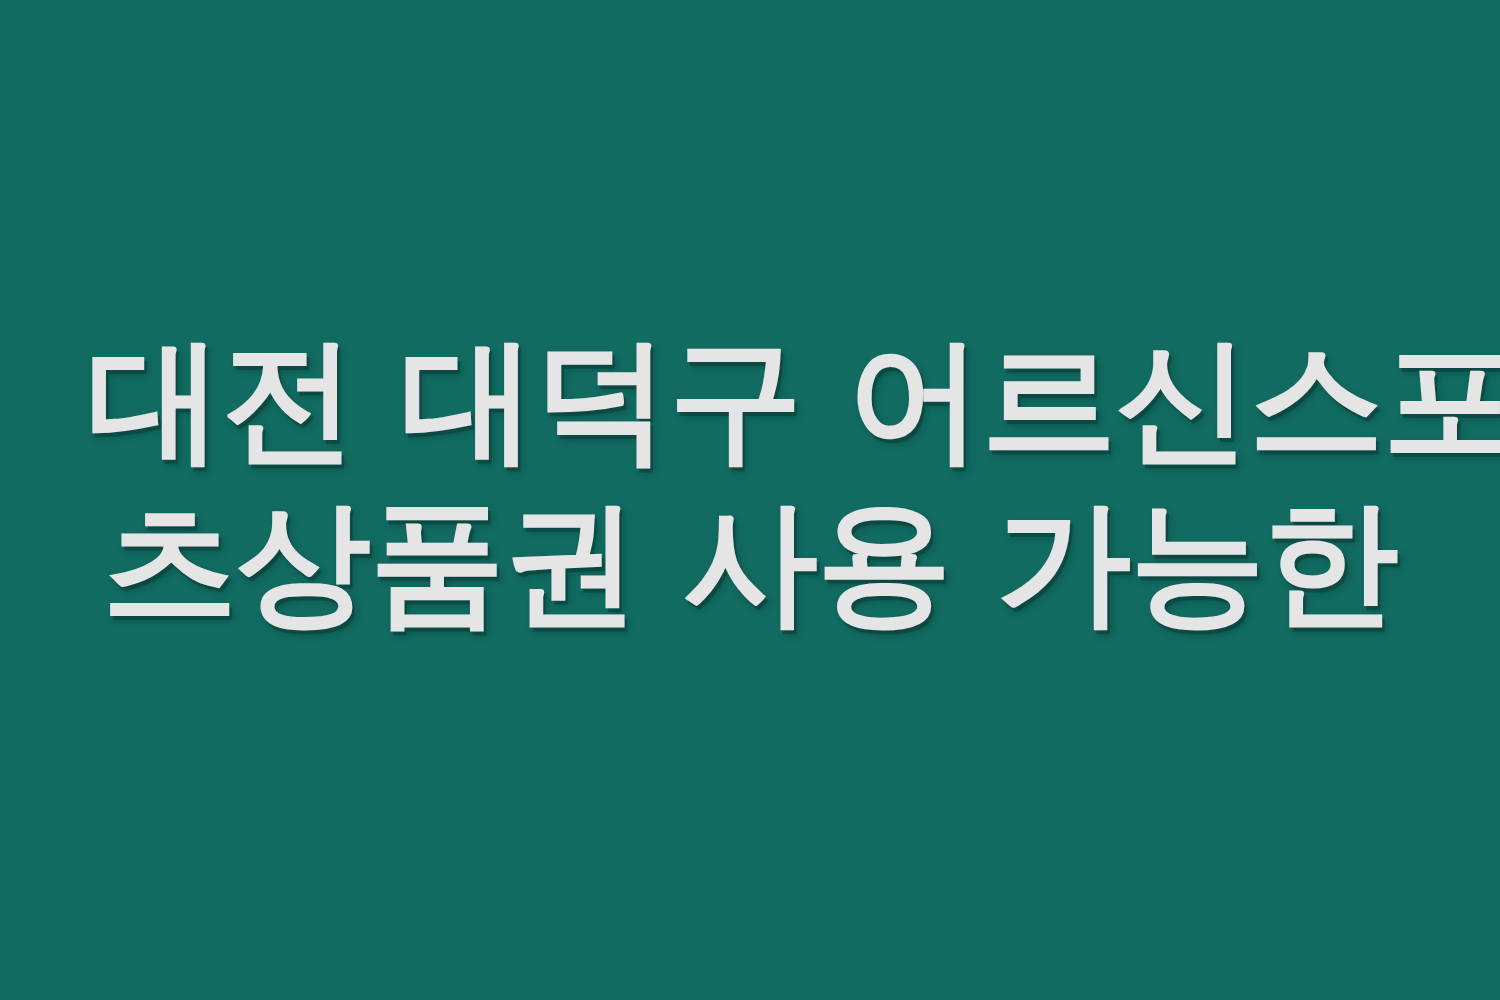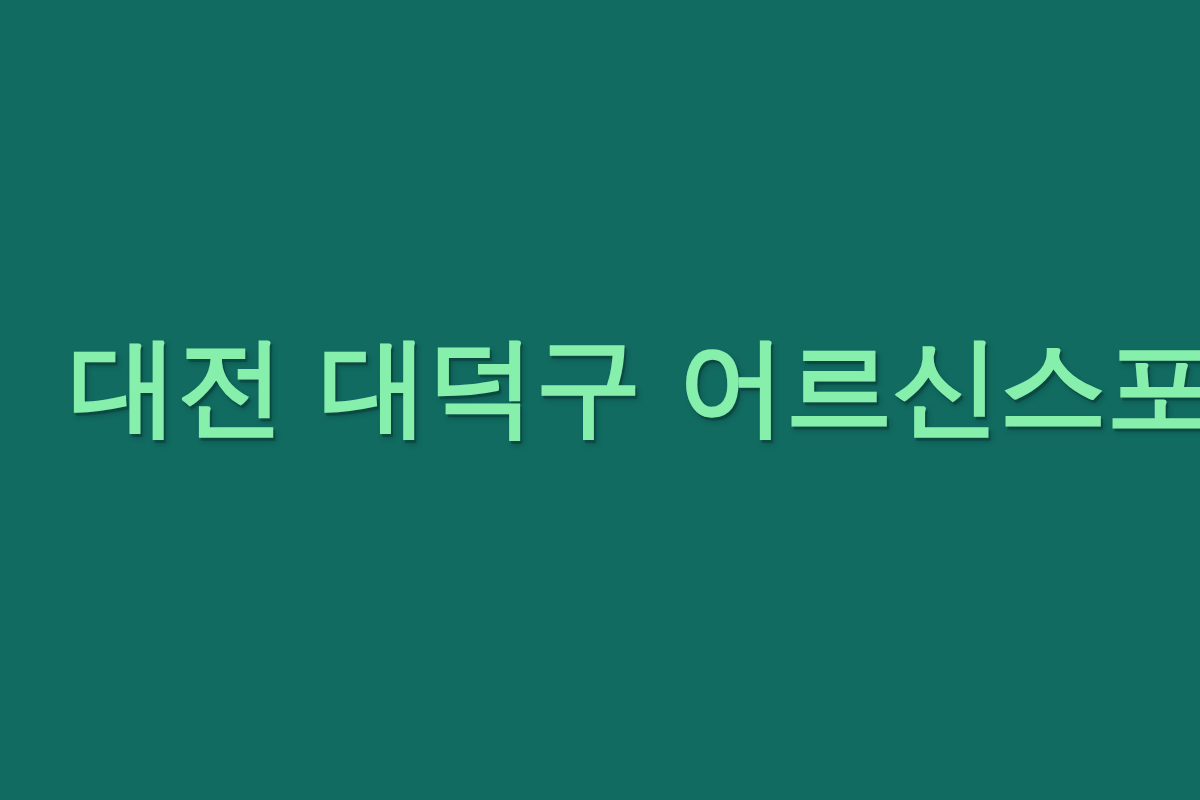--- a/index.html
+++ b/index.html
@@ -46,17 +46,18 @@
   .headline-line {
     display: block;
     white-space: nowrap;
   }
 </style>
 </head>
 <body>
 
 <div id="title-card" style="background: rgb(17, 107, 97);">
 
-  <h1 id="headline" style="color: #86efac;">
+  <h1 id="headline" style="color: #e5e5e5;">
     <span class="headline-line">대전 대덕구 어르신스포</span>
+    <span class="headline-line">츠상품권 사용 가능한</span>
   </h1>
 
 </div>
 
 </body></html>

